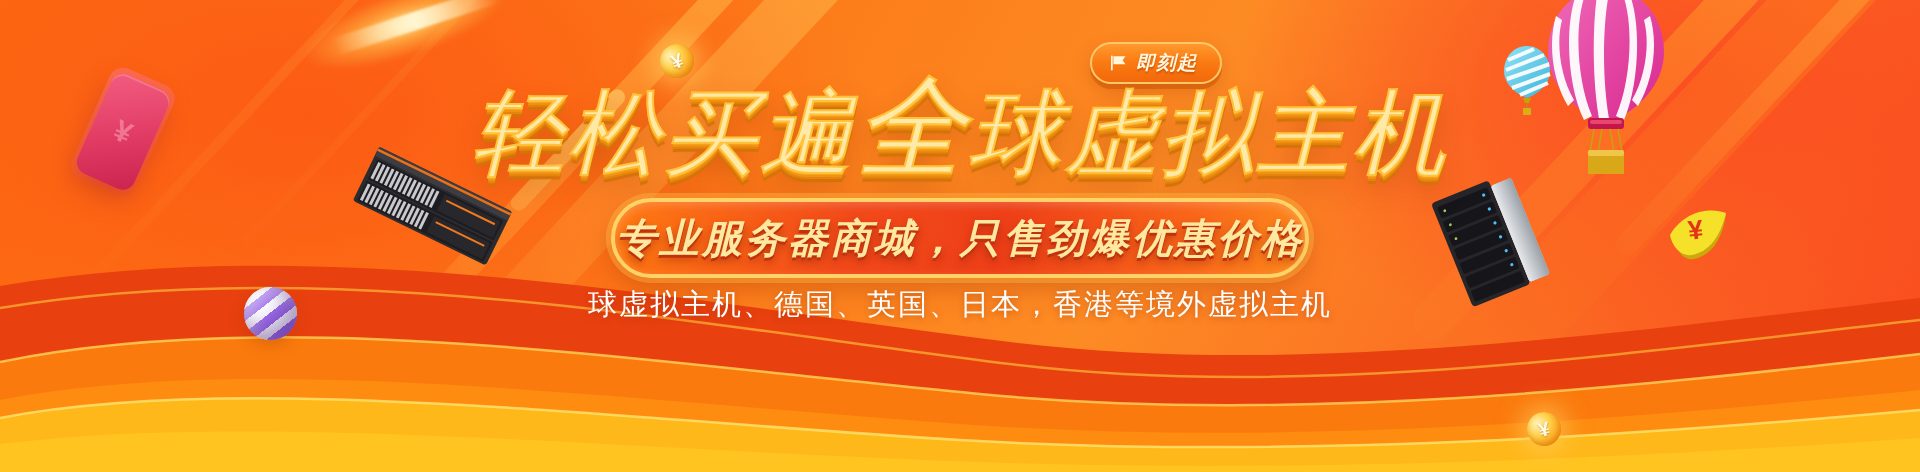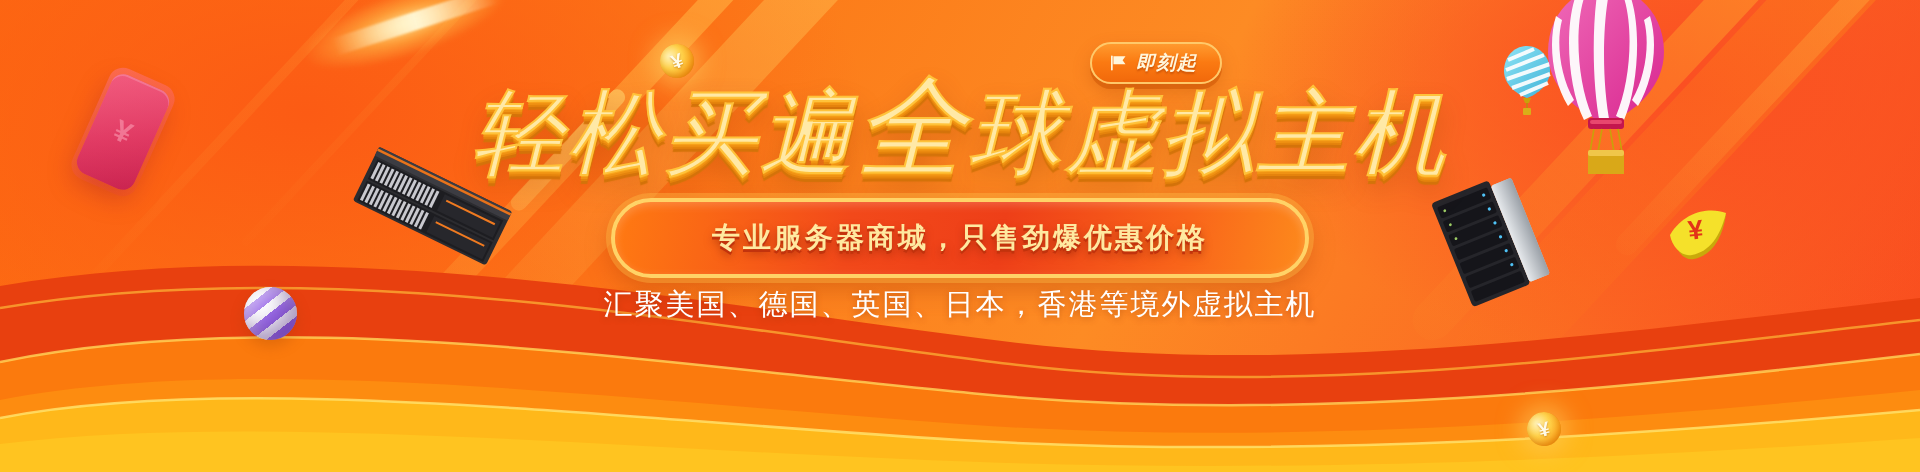--- a/index.html
+++ b/index.html
@@ -124,21 +124,21 @@
   .pill{
     position:absolute;left:50%;transform:translateX(-50%);top:198px;
     width:690px;height:72px;
     border-radius:40px;
     background:linear-gradient(100deg,#FF7A12 0%,#F2491A 34%,#EE3F18 56%,#F9651A 82%,#FD8A1C 100%);
     border:4px solid #FFD367;
     box-shadow:0 0 0 5px rgba(255,190,70,.38), 0 10px 26px rgba(160,45,0,.35), inset 0 3px 10px rgba(255,255,255,.20);
     display:flex;align-items:center;justify-content:center;
   }
   .pill .ptxt{
-    font-size:28px;font-weight:bold;letter-spacing:3px;
+    font-size:40px;font-weight:bold;font-style:italic;letter-spacing:3px;
     color:#FFE9A0;
     text-shadow:0 3px 0 #C2330D, 0 5px 9px rgba(130,30,0,.55);
     white-space:nowrap;
   }
 
   
   .desc{
     position:absolute;left:0;right:0;top:285px;
     text-align:center;
     font-size:29px;letter-spacing:2px;
@@ -333,15 +333,15 @@
   </div>
 
   <div class="headline">
     <span>轻松买遍</span><span class="big">全</span><span>球虚拟主机</span>
   </div>
 
   <div class="pill">
     <span class="ptxt">专业服务器商城，只售劲爆优惠价格</span>
   </div>
 
-  <div class="desc">汇聚美国、德国、英国、日本，香港等境外虚拟主机</div>
+  <div class="desc">球虚拟主机、德国、英国、日本，香港等境外虚拟主机</div>
 
 </div>
 
 </body></html>

